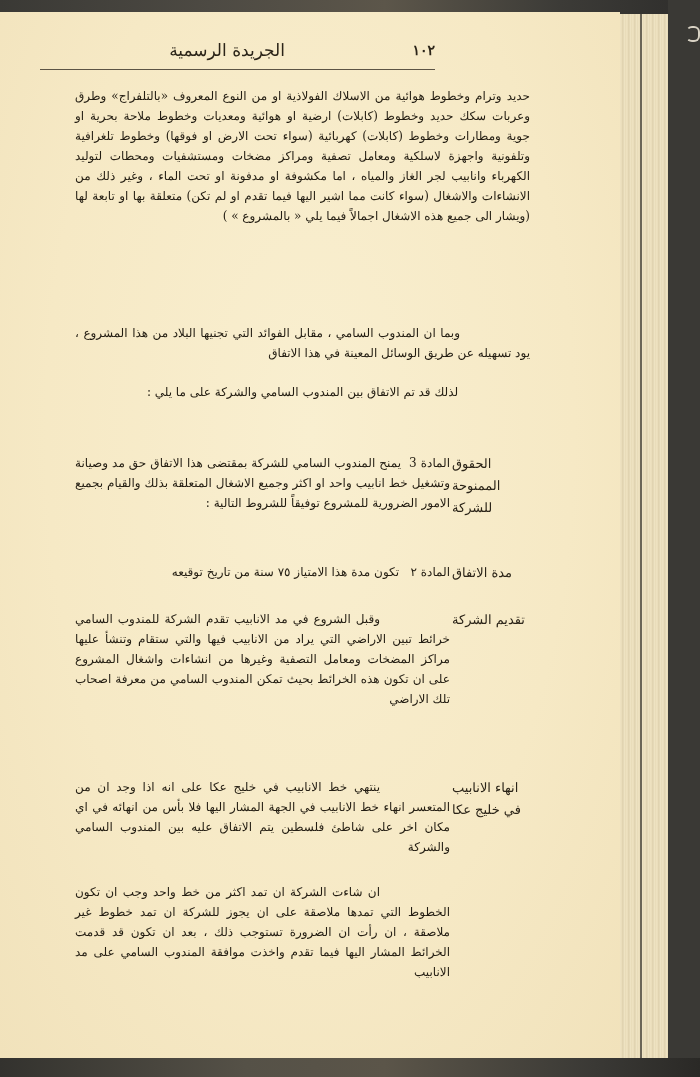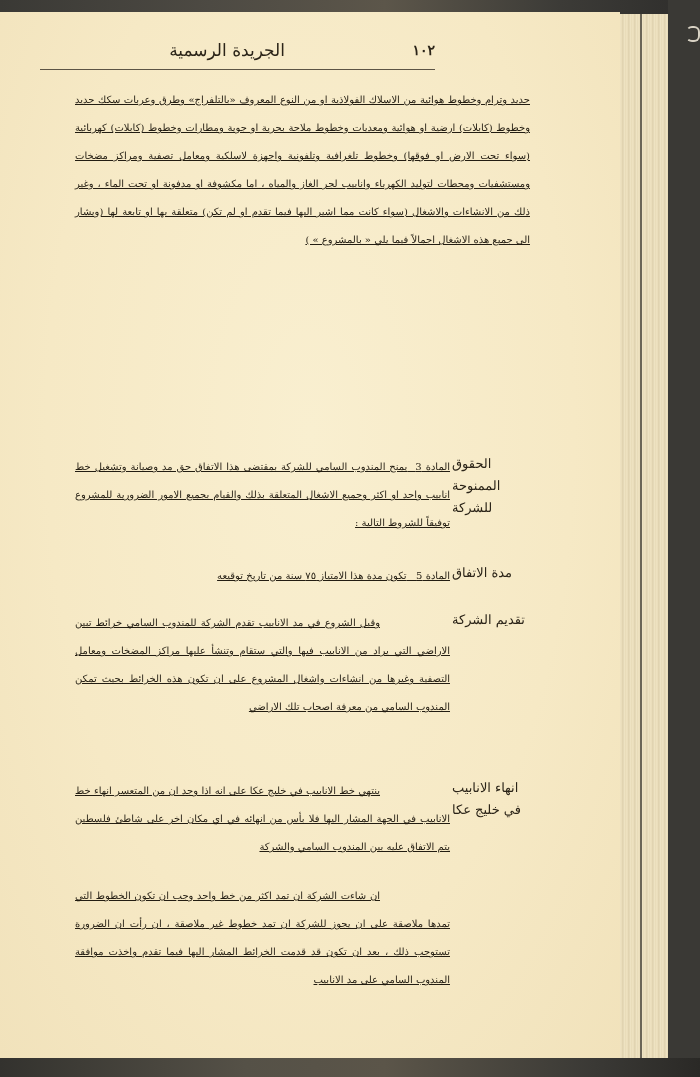--- a/index.html
+++ b/index.html
@@ -51,21 +51,21 @@
     position: absolute; right: 150px; top: 0;
     font-size: 17px; color: #2b2418;
   }
   .header-rule {
     position: absolute; left: 40px; top: 57px; width: 395px; height: 1px;
     background: #5c5445;
   }
 
   .text {
     direction: rtl; text-align: justify; color: #231d12;
-    font-size: 10px; line-height: 28px; text-decoration: underline;
+    font-size: 12px; line-height: 20px;
   }
   .full-para { position: absolute; left: 75px; width: 455px; }
   .para-1 { top: 74px; }
   .para-2 { top: 311px; }
   .para-3 { position: absolute; left: 75px; width: 455px; top: 370px; text-align: center; text-align-last: center; }
 
   .article-row { position: absolute; left: 75px; width: 455px; }
   .article-body {
     position: absolute; left: 0; top: 0; width: 375px;
   }
@@ -88,32 +88,36 @@
 <div class="top-binding"></div>
 
 <div class="page">
   <div class="header">
     <span class="page-number">١٠٢</span>
     <span class="running-title">الجريدة الرسمية</span>
   </div>
   <div class="header-rule"></div>
 
   <div class="full-para para-1 text">حديد وترام وخطوط هوائية من الاسلاك الفولاذية او من النوع المعروف «بالتلفراج» وطرق وعربات سكك حديد وخطوط (كابلات) ارضية او هوائية ومعديات وخطوط ملاحة بحرية او جوية ومطارات وخطوط (كابلات) كهربائية (سواء تحت الارض او فوقها) وخطوط تلغرافية وتلفونية واجهزة لاسلكية ومعامل تصفية ومراكز مضخات ومستشفيات ومحطات لتوليد الكهرباء وانابيب لجر الغاز والمياه ، اما مكشوفة او مدفونة او تحت الماء ، وغير ذلك من الانشاءات والاشغال (سواء كانت مما اشير اليها فيما تقدم او لم تكن) متعلقة بها او تابعة لها (ويشار الى جميع هذه الاشغال اجمالاً فيما يلي « بالمشروع » )</div>
+  <div class="full-para para-2 text">
+    <span class="indent"></span><span>وبما ان المندوب السامي ، مقابل الفوائد التي تجنيها البلاد من هذا المشروع ، يود تسهيله عن طريق الوسائل المعينة في هذا الاتفاق</span>
+  </div>
+  <div class="para-3 text">لذلك قد تم الاتفاق بين المندوب السامي والشركة على ما يلي :</div>
 
   <div class="article-row art-1">
     <div class="margin-note">الحقوق الممنوحة للشركة</div>
     <div class="article-body text">
       <span>المادة 3</span>&nbsp;&nbsp;<span>يمنح المندوب السامي للشركة بمقتضى هذا الاتفاق حق مد وصيانة وتشغيل خط انابيب واحد او اكثر وجميع الاشغال المتعلقة بذلك والقيام بجميع الامور الضرورية للمشروع توفيقاً للشروط التالية :</span>
     </div>
   </div>
 
   <div class="article-row art-2">
     <div class="margin-note">مدة الاتفاق</div>
     <div class="article-body text">
-      <span>المادة 5</span>&nbsp;&nbsp;&nbsp;<span>تكون مدة هذا الامتياز ٧٥ سنة من تاريخ توقيعه</span>
+      <span>المادة ٢</span>&nbsp;&nbsp;&nbsp;<span>تكون مدة هذا الامتياز ٧٥ سنة من تاريخ توقيعه</span>
     </div>
   </div>
 
   <div class="article-row art-3">
     <div class="margin-note">تقديم الشركة</div>
     <div class="article-body text">
       <span class="indent"></span><span>وقبل الشروع في مد الانابيب تقدم الشركة للمندوب السامي خرائط تبين الاراضي التي يراد من الانابيب فيها والتي ستقام وتنشأ عليها مراكز المضخات ومعامل التصفية وغيرها من انشاءات واشغال المشروع على ان تكون هذه الخرائط بحيث تمكن المندوب السامي من معرفة اصحاب تلك الاراضي</span>
     </div>
   </div>
 

